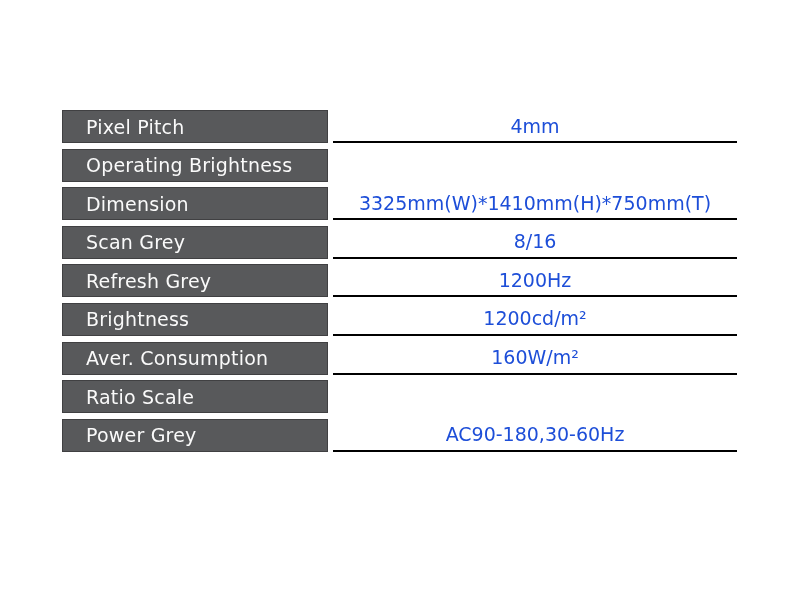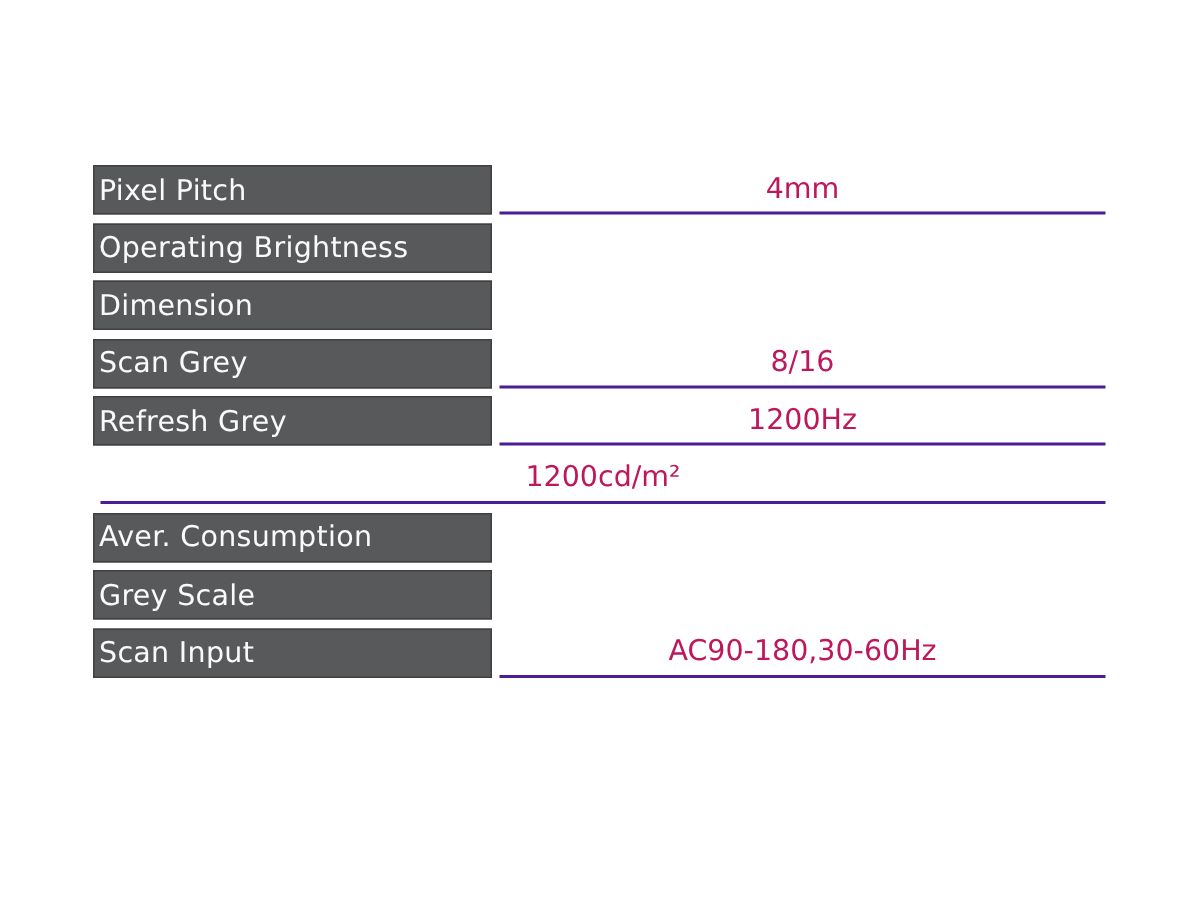--- a/index.html
+++ b/index.html
@@ -24,30 +24,30 @@
   }
   .label-cell {
     box-sizing: border-box;
     width: 266px;
     background: #58595b;
     border: 1px solid #404042;
     color: #fafafa;
     font-size: 19px;
     display: flex;
     align-items: center;
-    padding-left: 3px;
+    padding-left: 23px;
     letter-spacing: 0.2px;
     white-space: nowrap;
   }
   .value-cell {
     box-sizing: border-box;
     flex: 1;
     margin-left: 5px;
-    border-bottom: 2px solid #4c1d95;
-    color: #be185d;
+    border-bottom: 2px solid #000000;
+    color: #1d4ed8;
     font-size: 19px;
     display: flex;
     align-items: center;
     justify-content: center;
     white-space: nowrap;
   }
 </style>
 </head>
 <body>
 
@@ -57,43 +57,46 @@
     <div class="label-cell">Pixel Pitch</div>
     <div class="value-cell">4mm</div>
   </div>
 
   <div class="spec-row">
     <div class="label-cell">Operating Brightness</div>
   </div>
 
   <div class="spec-row">
     <div class="label-cell">Dimension</div>
+    <div class="value-cell">3325mm(W)*1410mm(H)*750mm(T)</div>
   </div>
 
   <div class="spec-row">
     <div class="label-cell">Scan Grey</div>
     <div class="value-cell">8/16</div>
   </div>
 
   <div class="spec-row">
     <div class="label-cell">Refresh Grey</div>
     <div class="value-cell">1200Hz</div>
   </div>
 
   <div class="spec-row">
+    <div class="label-cell">Brightness</div>
     <div class="value-cell">1200cd/m²</div>
   </div>
 
   <div class="spec-row">
     <div class="label-cell">Aver. Consumption</div>
+    <div class="value-cell">160W/m²</div>
   </div>
 
   <div class="spec-row">
-    <div class="label-cell">Grey Scale</div>
+    <div class="label-cell">Ratio Scale</div>
   </div>
 
 
   <div class="spec-row">
-    <div class="label-cell">Scan Input</div>
+    <div class="label-cell">Power Grey</div>
     <div class="value-cell">AC90-180,30-60Hz</div>
   </div>
 
 </div>
 
 </body></html>

